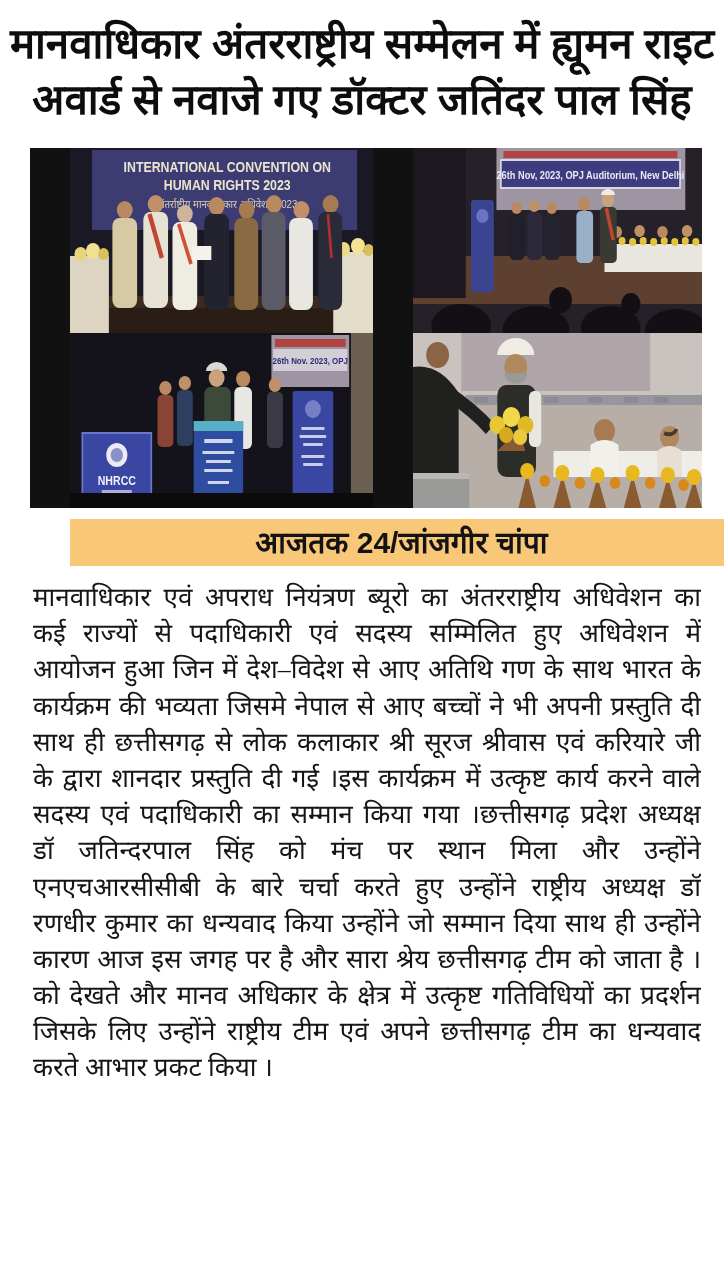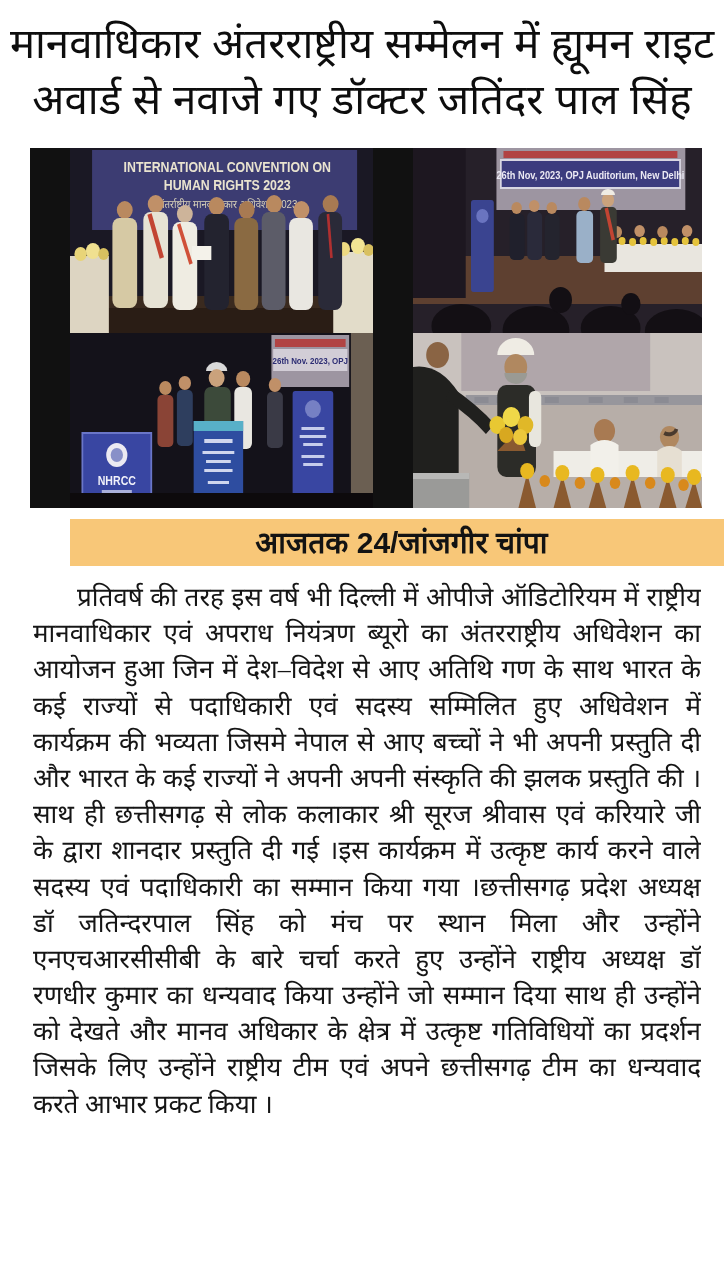--- a/index.html
+++ b/index.html
@@ -11,21 +11,21 @@
     background: #ffffff;
     overflow: hidden;
     font-family: "Liberation Sans", sans-serif;
   }
   
   .headline {
     position: absolute;
     top: 16px; left: 0; width: 724px;
     text-align: center;
     font-family: "Liberation Sans", sans-serif;
-    font-weight: 400;
+    font-weight: 700;
     font-size: 42px;
     line-height: 56px;
     color: #0d0d0d;
     letter-spacing: 0px;
   }
   
   .collage {
     position: absolute;
     left: 30px; top: 148px;
     width: 672px; height: 360px;
@@ -318,30 +318,29 @@
         <rect x="0" y="140" width="64" height="6" fill="#b8b8b6"></rect>
       </svg>
     </div>
   </div>
 
   <div class="band">
     <span>आजतक 24/जांजगीर चांपा</span>
   </div>
 
   <div class="body-text">
-    <div class="line first">प्रतिवर्ष की तरह इस वर्ष भी दिल्ली में ओपीजे ऑडिटोरियम में राष्ट्रीय</div>
     <div class="line">मानवाधिकार एवं अपराध नियंत्रण ब्यूरो का अंतरराष्ट्रीय अधिवेशन का</div>
+    <div class="line">कई राज्यों से पदाधिकारी एवं सदस्य सम्मिलित हुए अधिवेशन में</div>
     <div class="line">आयोजन हुआ जिन में देश–विदेश से आए अतिथि गण के साथ भारत के</div>
-    <div class="line">कई राज्यों से पदाधिकारी एवं सदस्य सम्मिलित हुए अधिवेशन में</div>
     <div class="line">कार्यक्रम की भव्यता जिसमे नेपाल से आए बच्चों ने भी अपनी प्रस्तुति दी</div>
-    <div class="line">और भारत के कई राज्यों ने अपनी अपनी संस्कृति की झलक प्रस्तुति की ।</div>
     <div class="line">साथ ही छत्तीसगढ़ से लोक कलाकार श्री सूरज श्रीवास एवं करियारे जी</div>
     <div class="line">के द्वारा शानदार प्रस्तुति दी गई  ।इस कार्यक्रम में उत्कृष्ट कार्य करने वाले</div>
     <div class="line">सदस्य एवं पदाधिकारी का सम्मान किया गया ।छत्तीसगढ़ प्रदेश अध्यक्ष</div>
     <div class="line">डॉ जतिन्दरपाल सिंह को मंच पर स्थान मिला और उन्होंने</div>
     <div class="line">एनएचआरसीसीबी के बारे चर्चा करते हुए उन्होंने राष्ट्रीय अध्यक्ष डॉ</div>
     <div class="line">रणधीर कुमार का धन्यवाद किया उन्होंने जो सम्मान दिया साथ ही उन्होंने</div>
+    <div class="line">कारण आज इस जगह पर है और सारा श्रेय छत्तीसगढ़ टीम को जाता है ।</div>
     <div class="line">को देखते और मानव अधिकार के क्षेत्र में उत्कृष्ट गतिविधियों का प्रदर्शन</div>
     <div class="line">जिसके लिए उन्होंने राष्ट्रीय टीम एवं अपने छत्तीसगढ़ टीम का धन्यवाद</div>
     <div class="line last">करते आभार प्रकट किया ।</div>
   </div>
 
 </div>
 
 </body></html>

